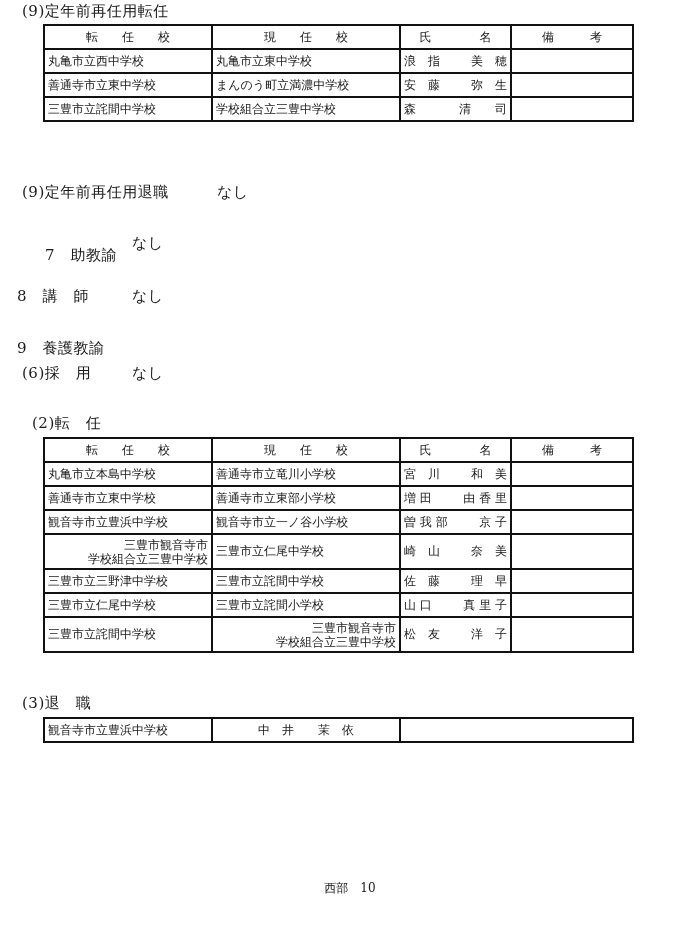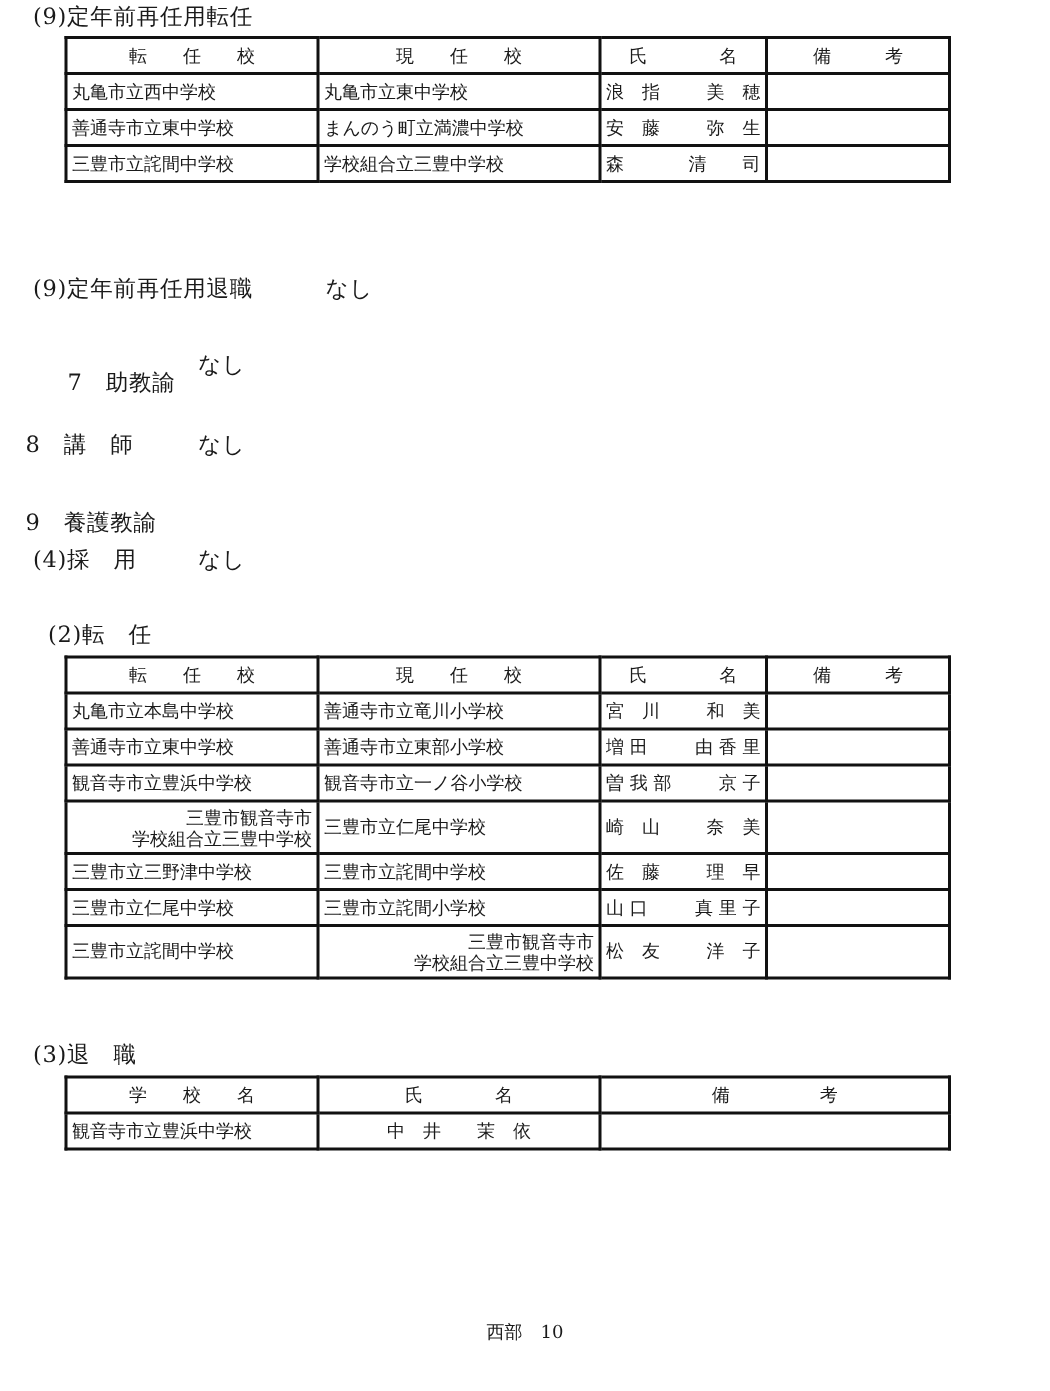--- a/index.html
+++ b/index.html
@@ -72,21 +72,21 @@
 <div class="heading" style="left:22px;top:183px;">(9)定年前再任用退職</div>
 <div class="heading" style="left:217px;top:183px;">なし</div>
 
 <div class="heading" style="left:17px;top:246px;margin-left:28px;">7　助教諭</div>
 <div class="heading" style="left:132px;top:234px;">なし</div>
 
 <div class="heading" style="left:17px;top:287px;">8　講　師</div>
 <div class="heading" style="left:132px;top:287px;">なし</div>
 
 <div class="heading" style="left:17px;top:339px;">9　養護教諭</div>
-<div class="heading" style="left:22px;top:364px;">(4)採　用</div>
+<div class="heading" style="left:22px;top:364px;">(6)採　用</div>
 <div class="heading" style="left:132px;top:364px;">なし</div>
 
 <div class="heading" style="left:32px;top:414px;">(2)転　任</div>
 <table style="left:43px;top:437px;width:589px;">
   <colgroup>
       <col style="width:168px">
       <col style="width:188px">
       <col style="width:111px">
       <col style="width:122px">
     </colgroup>
@@ -180,25 +180,20 @@
   </table>
 
 <div class="heading" style="left:22px;top:694px;">(3)退　職</div>
 <table style="left:43px;top:717px;width:589px;">
   <colgroup>
       <col style="width:168px">
       <col style="width:188px">
       <col style="width:233px">
     </colgroup>
   <tbody>
-      <tr>
-    <th>学　　校　　名</th>
-    <th>氏　　　　名</th>
-    <th>備　　　　　考</th>
-  </tr>
   <tr>
     <td>観音寺市立豊浜中学校</td>
     <td style="text-align:center;">中　井　　茉　依</td>
     <td></td>
   </tr>
 </tbody>
   </table>
 
 <div class="footer">西部　10</div>
 

